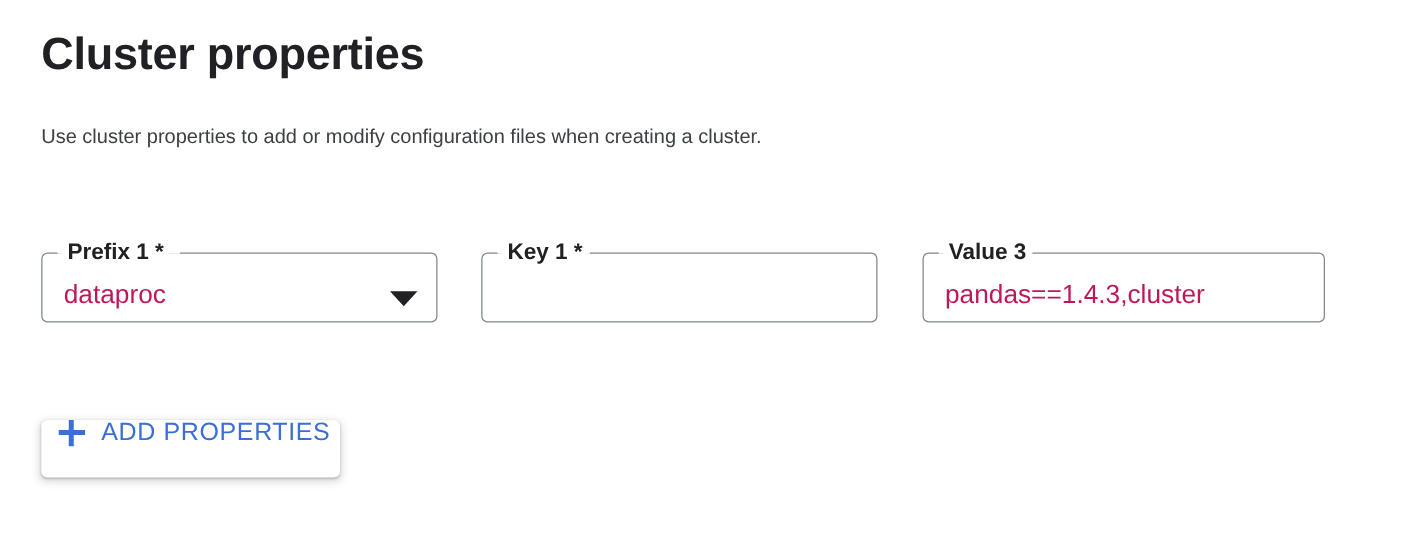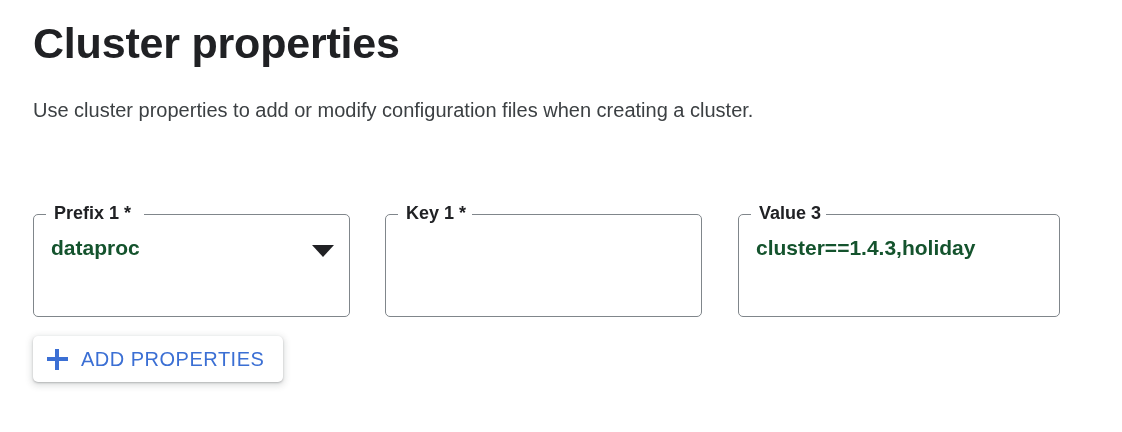--- a/index.html
+++ b/index.html
@@ -22,49 +22,49 @@
     top: 0;
     right: 0;
     bottom: 0;
   }
 
   
   .page-title {
     position: absolute;
     left: 0;
     top: 22px;
-    font-size: 43px;
+    font-size: 36px;
     font-weight: 700;
     letter-spacing: -0.2px;
     color: #202124;
     line-height: 42px;
     white-space: nowrap;
   }
   .page-subtitle {
     position: absolute;
     left: 0;
     top: 96px;
-    font-size: 20px;
+    font-size: 16px;
     font-weight: 400;
     color: #3c4043;
     line-height: 28px;
     white-space: nowrap;
   }
 
   
   .fields-row {
     position: absolute;
     left: 0;
     top: 202px;
   }
 
   .field {
     position: absolute;
-    top: 12px;
-    height: 103px;
+    top: 0;
+    height: 56px;
     box-sizing: border-box;
   }
   .field-1 { left: 0px;   width: 317px; }
   .field-2 { left: 352px; width: 317px; }
   .field-3 { left: 705px; width: 322px; }
 
   .field-outline {
     position: absolute;
     left: 0;
     top: 0;
@@ -95,22 +95,22 @@
     line-height: 24px;
     white-space: nowrap;
   }
 
   .field-value {
     position: absolute;
     left: 18px;
     right: 18px;
     top: 20px;
     font-size: 21px;
-    font-weight: 700;
-    color: #14532d;
+    font-weight: 400;
+    color: #be185d;
     line-height: 28px;
     white-space: nowrap;
     overflow: hidden;
     text-overflow: clip;
   }
   .field-3 .field-value { right: 14px; }
   .field-1 .field-value { right: 52px; }
 
   .select-arrow {
     position: absolute;
@@ -123,22 +123,22 @@
     border-top: 12px solid #202124;
   }
 
   
   .add-button {
     position: absolute;
     left: 33px;
     top: 336px;
     height: 46px;
     display: flex;
-    align-items: center;
-    padding: 0 19px 0 14px;
+    align-items: flex-start;
+    padding: 0 8px 0 14px;
     background: #ffffff;
     border: none;
     border-radius: 5px;
     box-shadow: 0 1px 2px 0 rgba(60,64,67,0.30),
                 0 2px 6px 2px rgba(60,64,67,0.15);
     cursor: pointer;
     font-family: "Liberation Sans", sans-serif;
   }
   .plus-icon {
     position: relative;
@@ -190,21 +190,21 @@
     <div class="field field-2">
       <div class="field-outline"></div>
       <div class="field-notch" style="width:74px;"></div>
       <div class="field-label">Key 1 *</div>
     </div>
 
     <div class="field field-3">
       <div class="field-outline"></div>
       <div class="field-notch" style="width:75px;"></div>
       <div class="field-label">Value 3</div>
-      <div class="field-value">cluster==1.4.3,holiday</div>
+      <div class="field-value">pandas==1.4.3,cluster</div>
     </div>
 
   </div>
 </div>
 
 <button class="add-button">
   <span class="plus-icon"></span>
   <span class="add-button-label">ADD PROPERTIES</span>
 </button>
 

